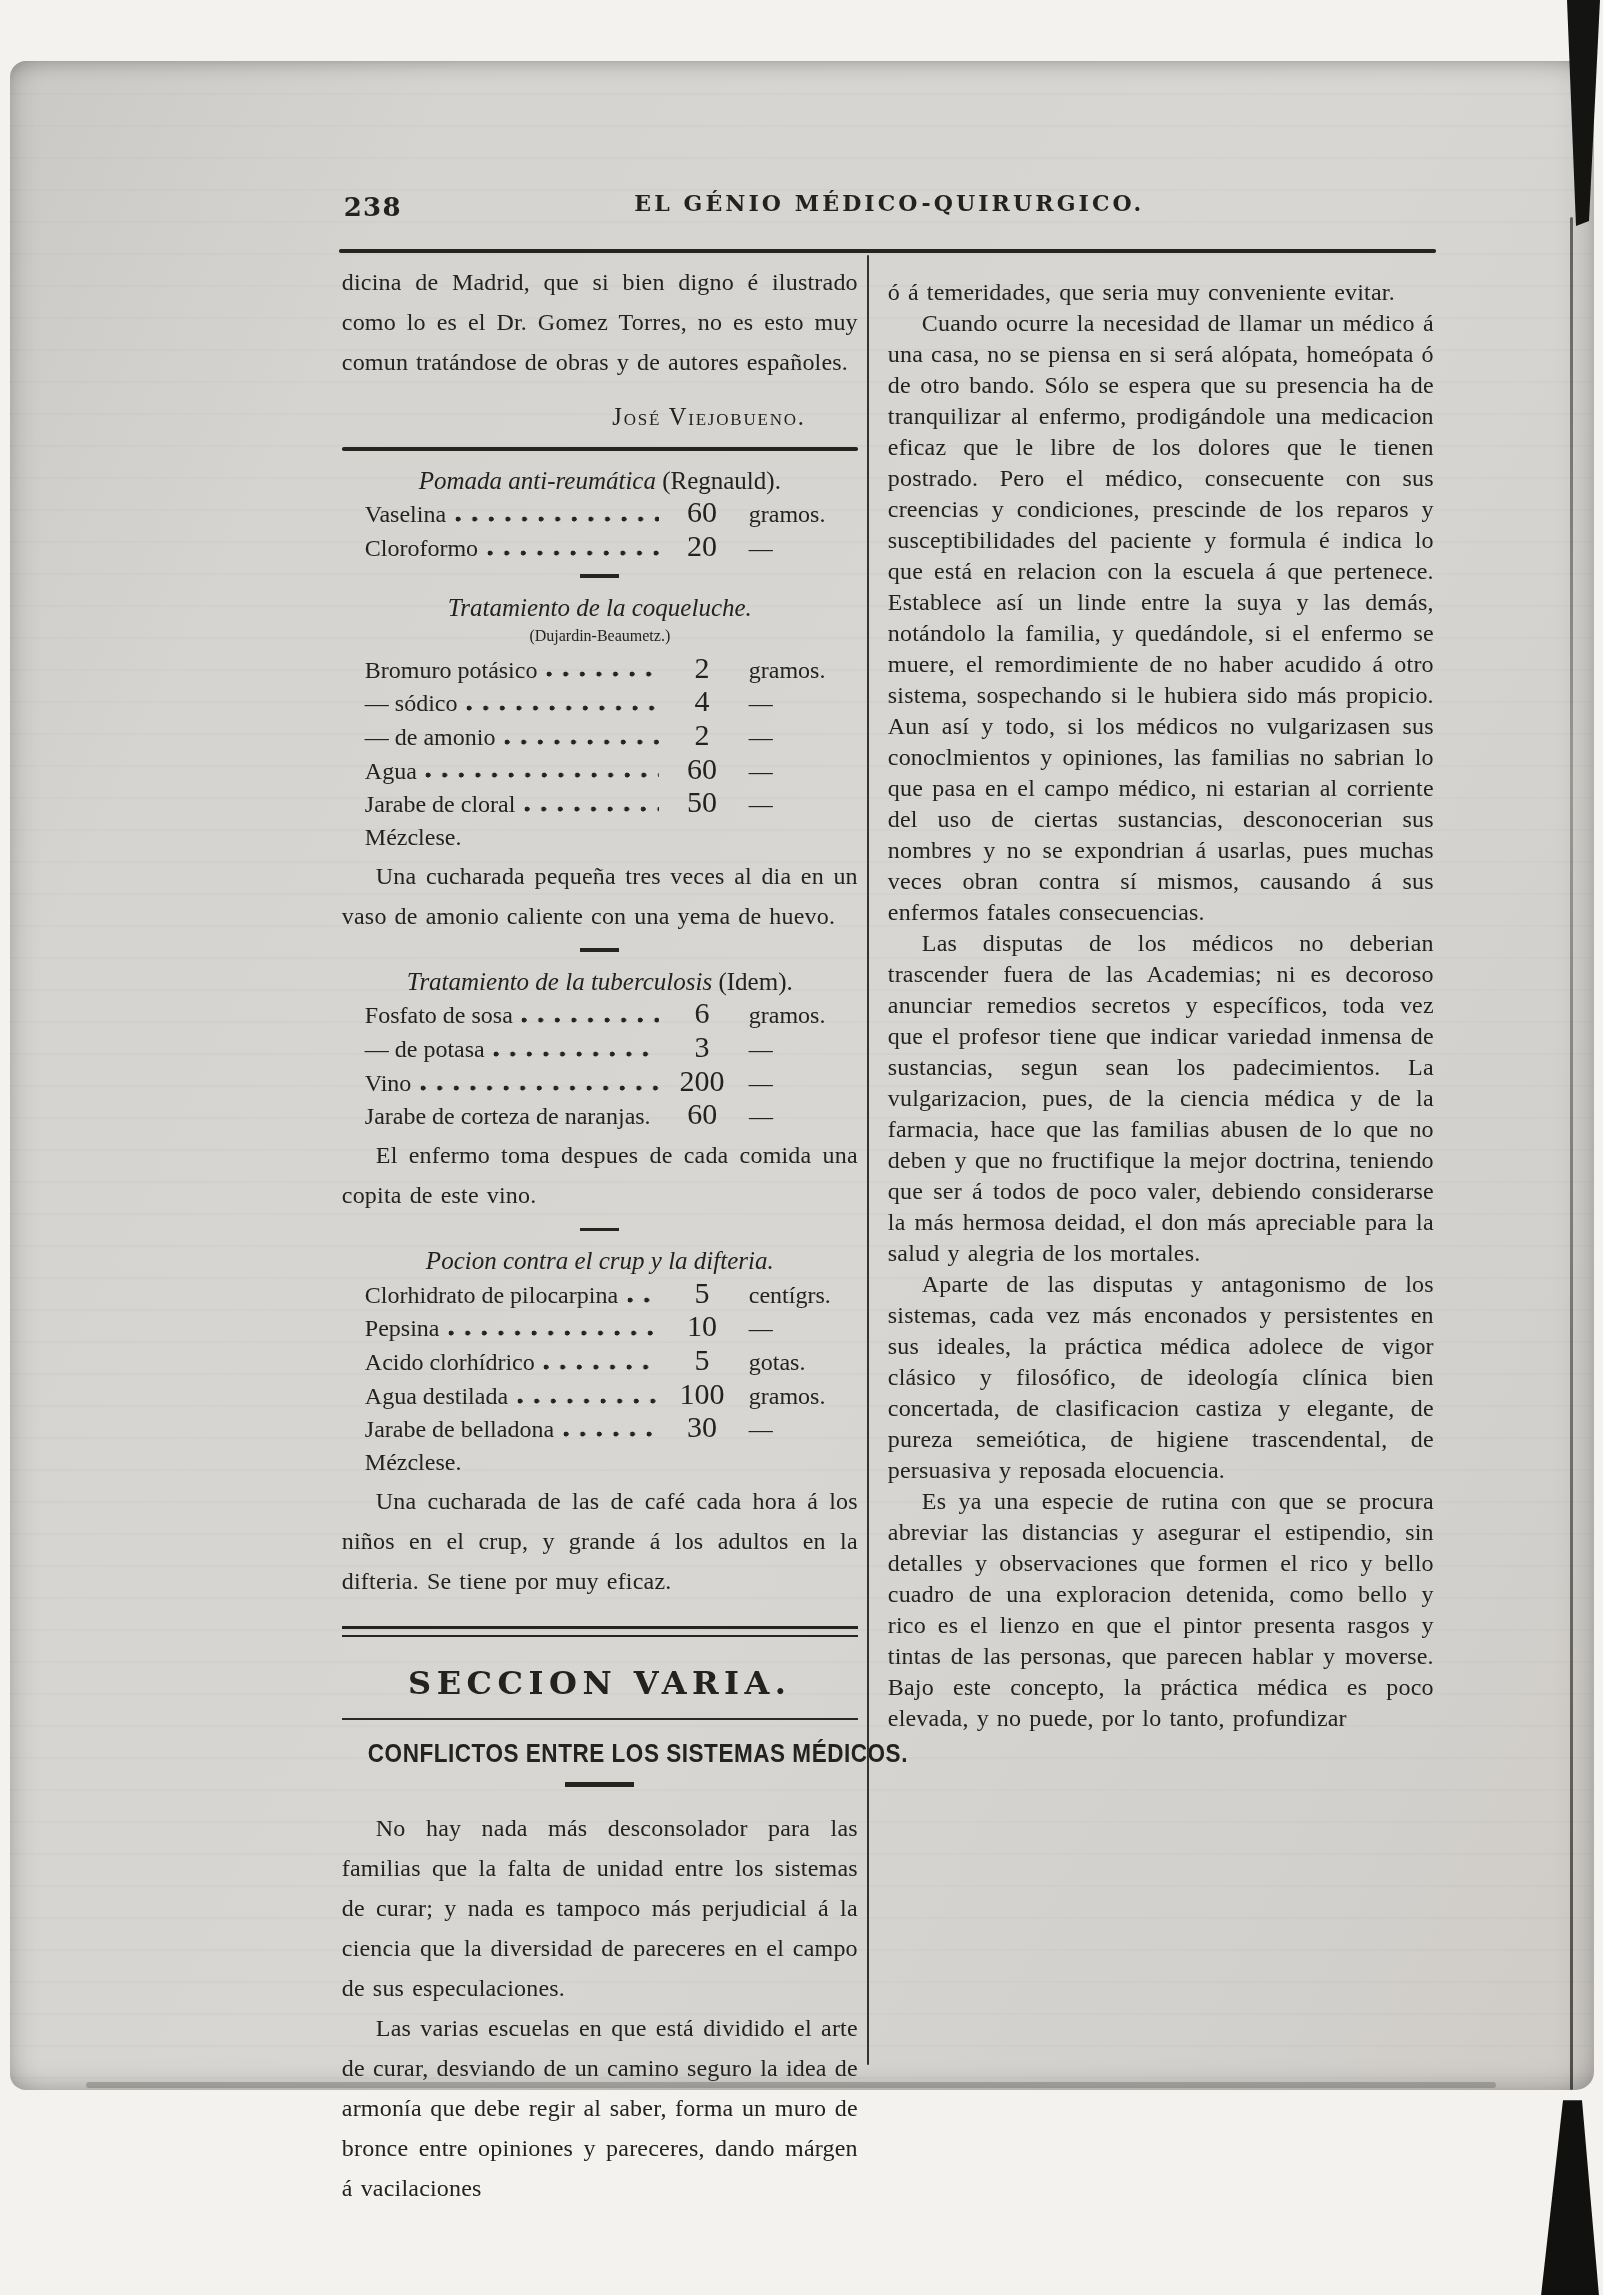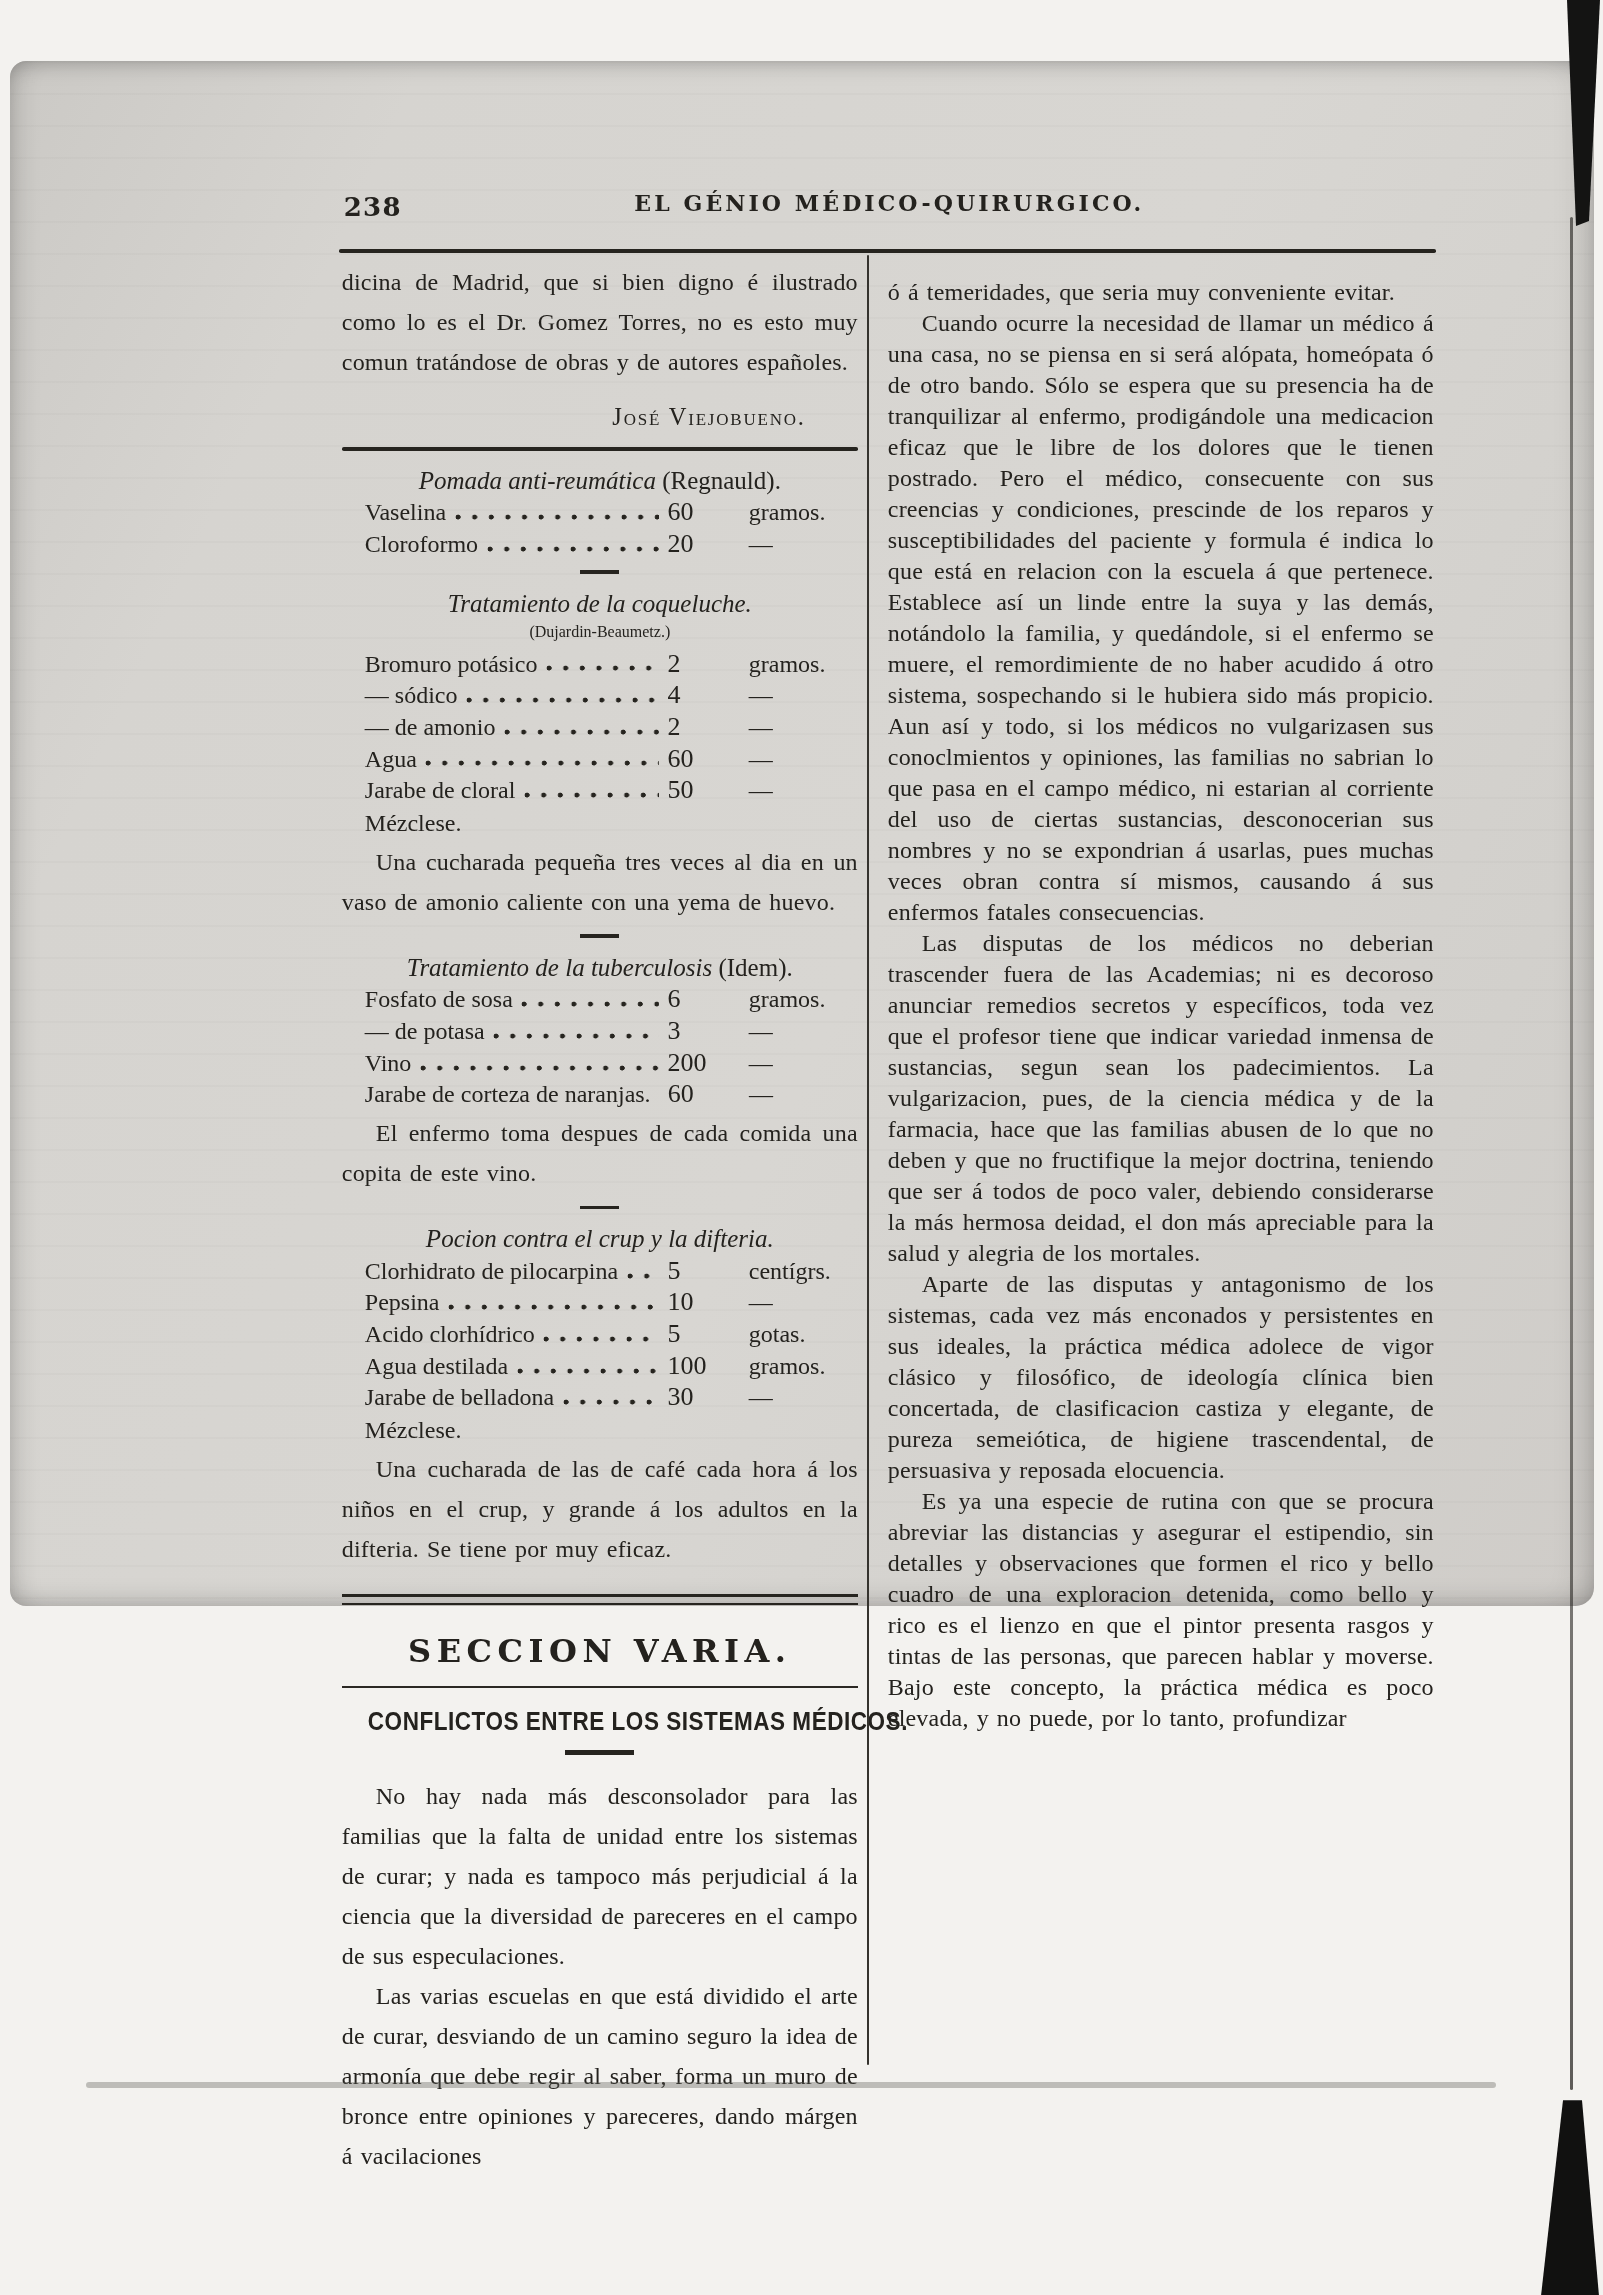--- a/index.html
+++ b/index.html
@@ -4,21 +4,21 @@
 <style>
   html,body{margin:0;padding:0;}
   body{
     width:1604px;height:2295px;position:relative;
     background:#f3f2ef;
     font-family:"Liberation Serif", serif;
     color:#24221e;
     overflow:hidden;
   }
   .page{
-    position:absolute;left:9.8px;top:61px;width:1584px;height:1545px;
+    position:absolute;left:9.8px;top:61px;width:1584px;height:2029px;
     background:linear-gradient(115deg,#cbc9c5 0%,#d6d4d0 18%,#d8d6d2 55%,#d2d0cc 84%,#cfccc8 100%);
     border-radius:16px 21px 18.4px 16px;
     box-shadow:inset 21px 0 29px -18.4px rgba(0,0,0,.18), inset -24.5px 0 37px -21.5px rgba(0,0,0,.22), inset 0 16px 24.5px -17px rgba(0,0,0,.25), inset 0 -18.4px 28px -18.4px rgba(0,0,0,.22);
   }
   .page::after{
     content:"";position:absolute;inset:0;border-radius:inherit;pointer-events:none;
     background:repeating-linear-gradient(180deg, rgba(82,80,74,.045) 0 1.8px, transparent 1.8px 32px);
     opacity:.7;
   }
   .running-head{position:absolute;top:126px;left:0;width:100%;height:43px;}
@@ -50,21 +50,21 @@
   .recipe{margin-top:4.9px;}
   .rtitle{margin-top:14.7px;text-align:center;font-size:25px;line-height:29px;}
   .rtitle .it{font-style:italic;}
   .rsub{text-align:center;font-size:16px;line-height:28px;}
   .rrow{display:flex;align-items:baseline;margin-top:3.7px;font-size:24px;line-height:27px;padding-left:23px;}
   .rname{white-space:nowrap;}
   .leader{flex:1 1 auto;height:6.1px;margin:0 8.6px;
     background:radial-gradient(circle at 3.1px 3.1px,#26241f 2.2px,transparent 2.8px) repeat-x;
     background-size:16.6px 6.1px;}
   .leader.hidden{background:none;}
-  .rqty{width:69px;text-align:left;font-size:26px;}
+  .rqty{width:69px;text-align:center;font-size:30px;}
   .runit{width:109px;padding-left:12.3px;font-size:24px;}
   .mix{margin:4.9px 0 0;padding-left:23px;font-size:24px;line-height:28px;}
   .recipe p.note{margin-top:4.9px;}
 
   
   .edge-crease{position:absolute;left:1560px;top:156px;width:3.7px;height:1873px;
     background:linear-gradient(180deg, rgba(40,38,34,.65), rgba(70,68,62,.38) 30%, rgba(45,43,39,.6) 70%, rgba(30,28,25,.7));
     border-radius:1.8px;}
   .wedge-top{position:absolute;left:0;top:0;width:1604px;height:233px;pointer-events:none;
     clip-path:polygon(1567px 0,1600px 0,1589px 221px,1576px 226px);background:#141413;}

